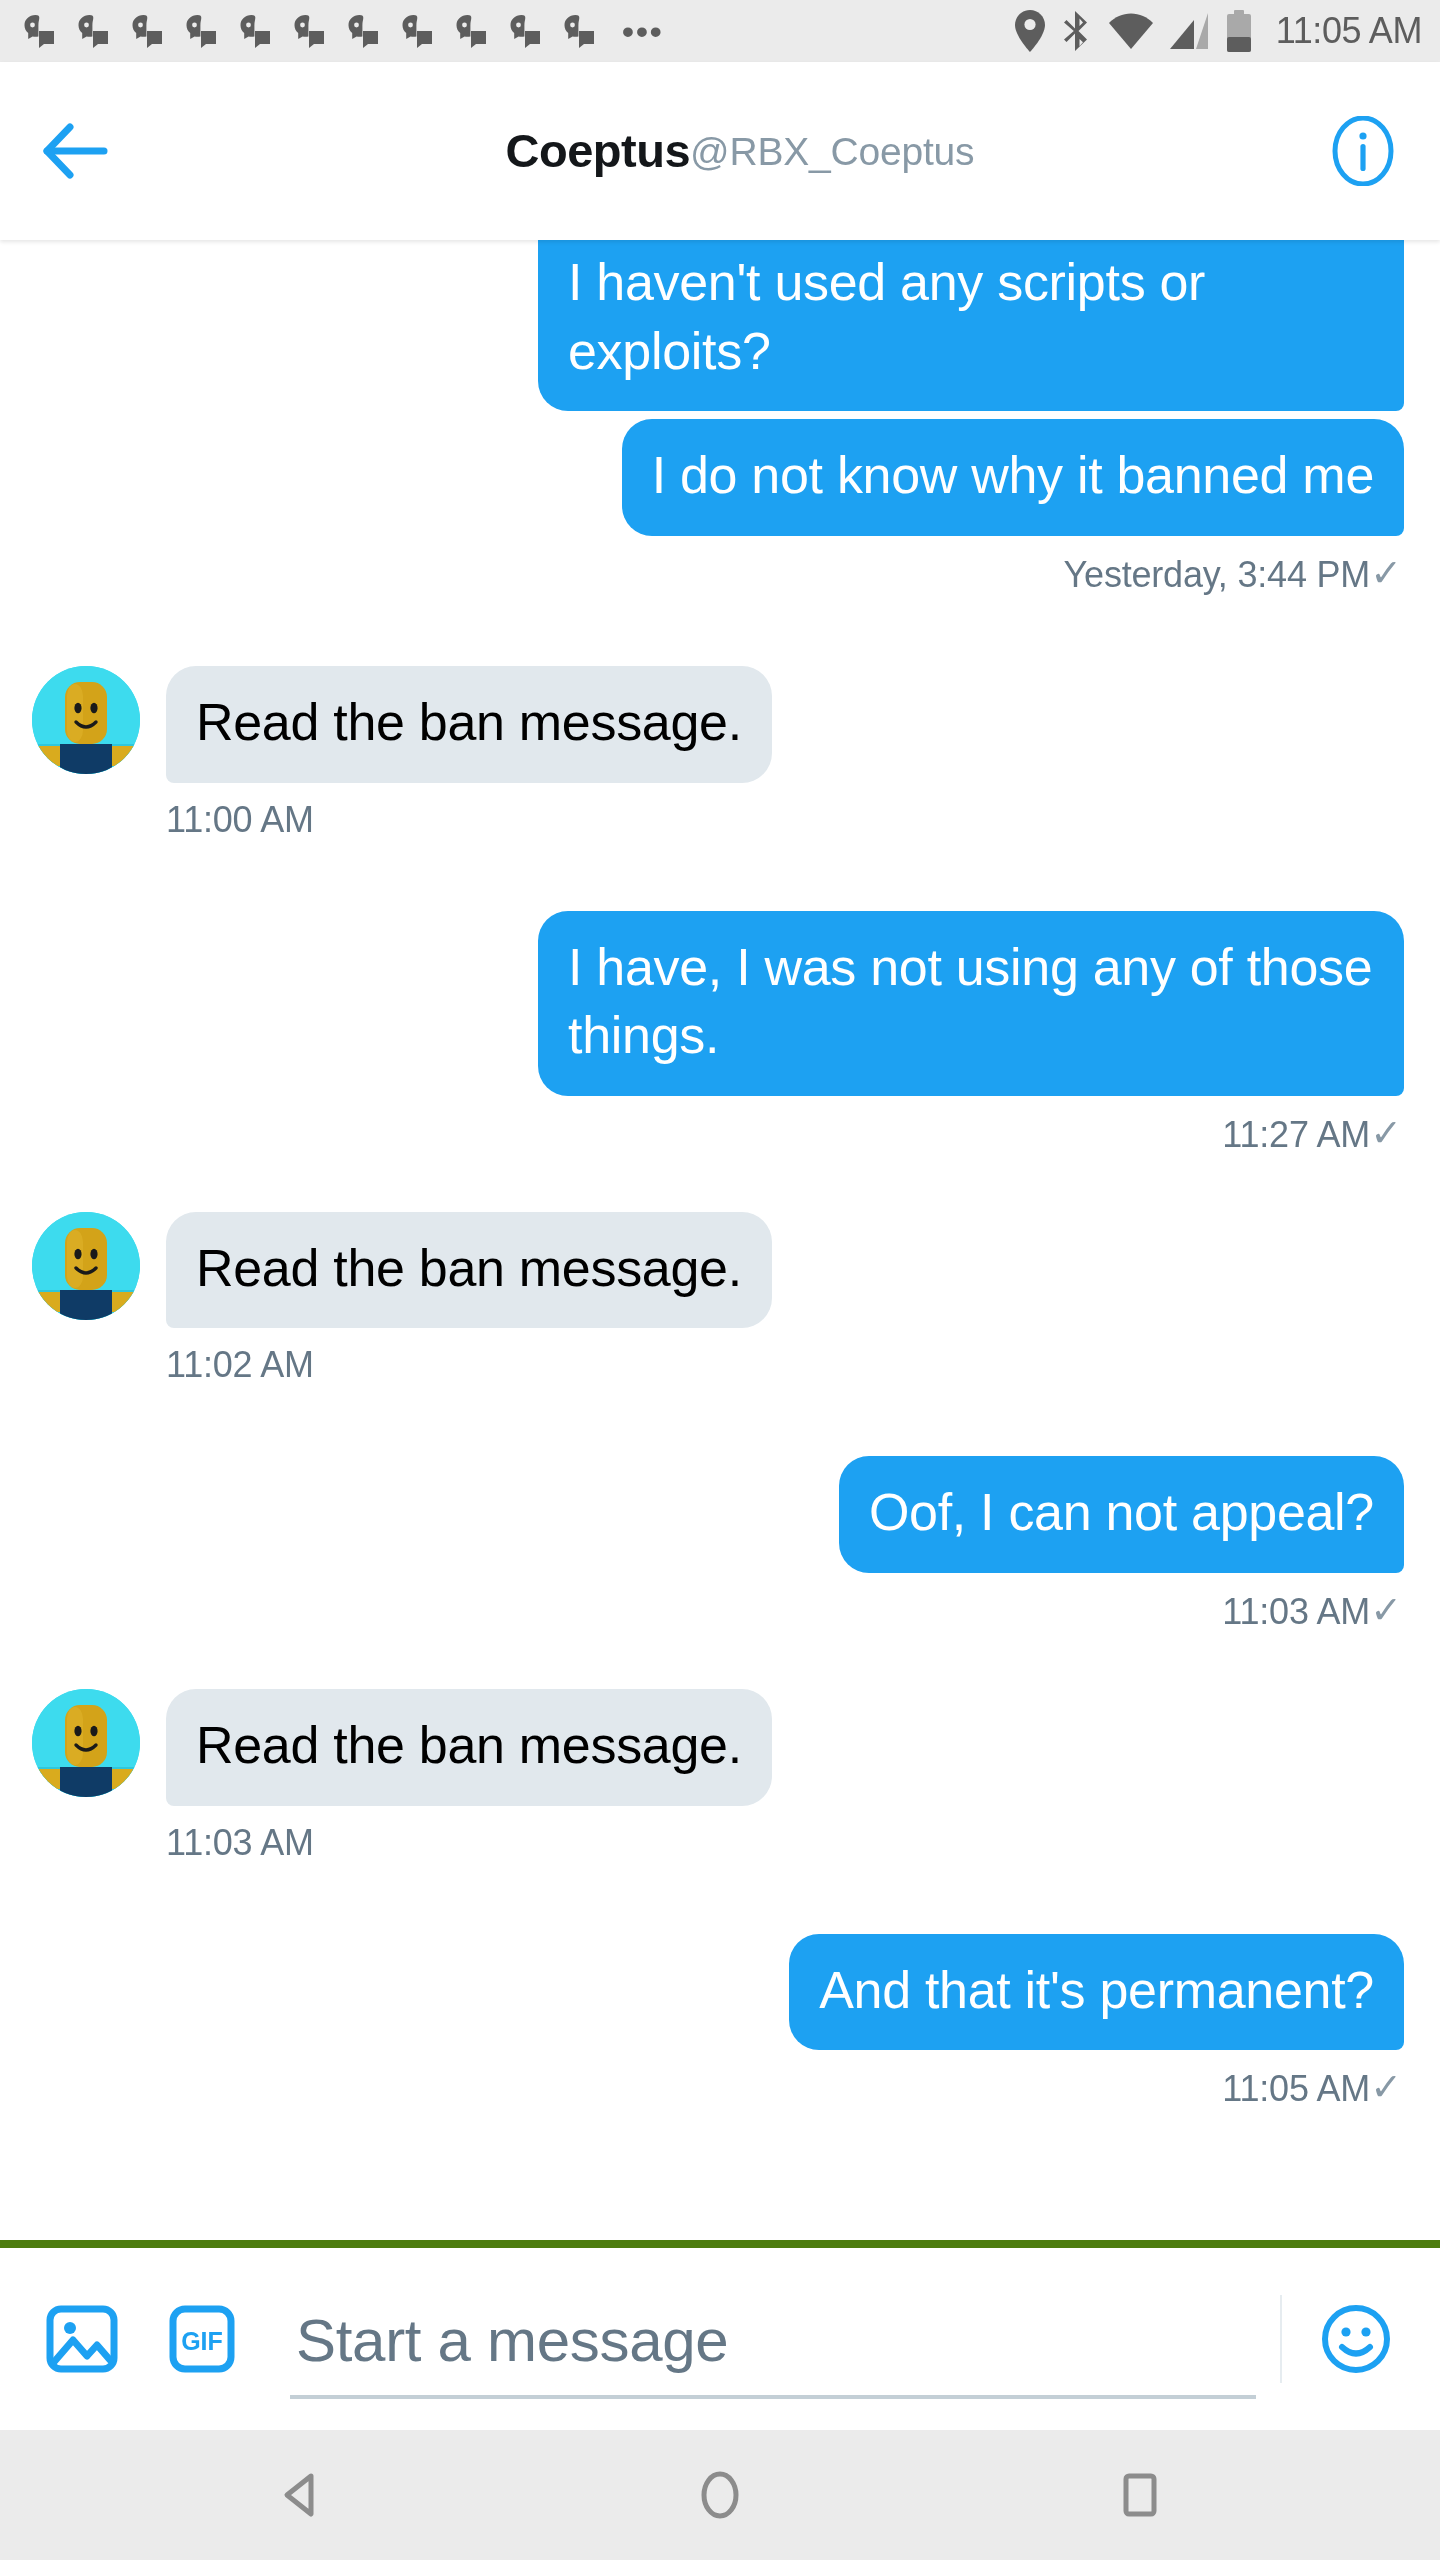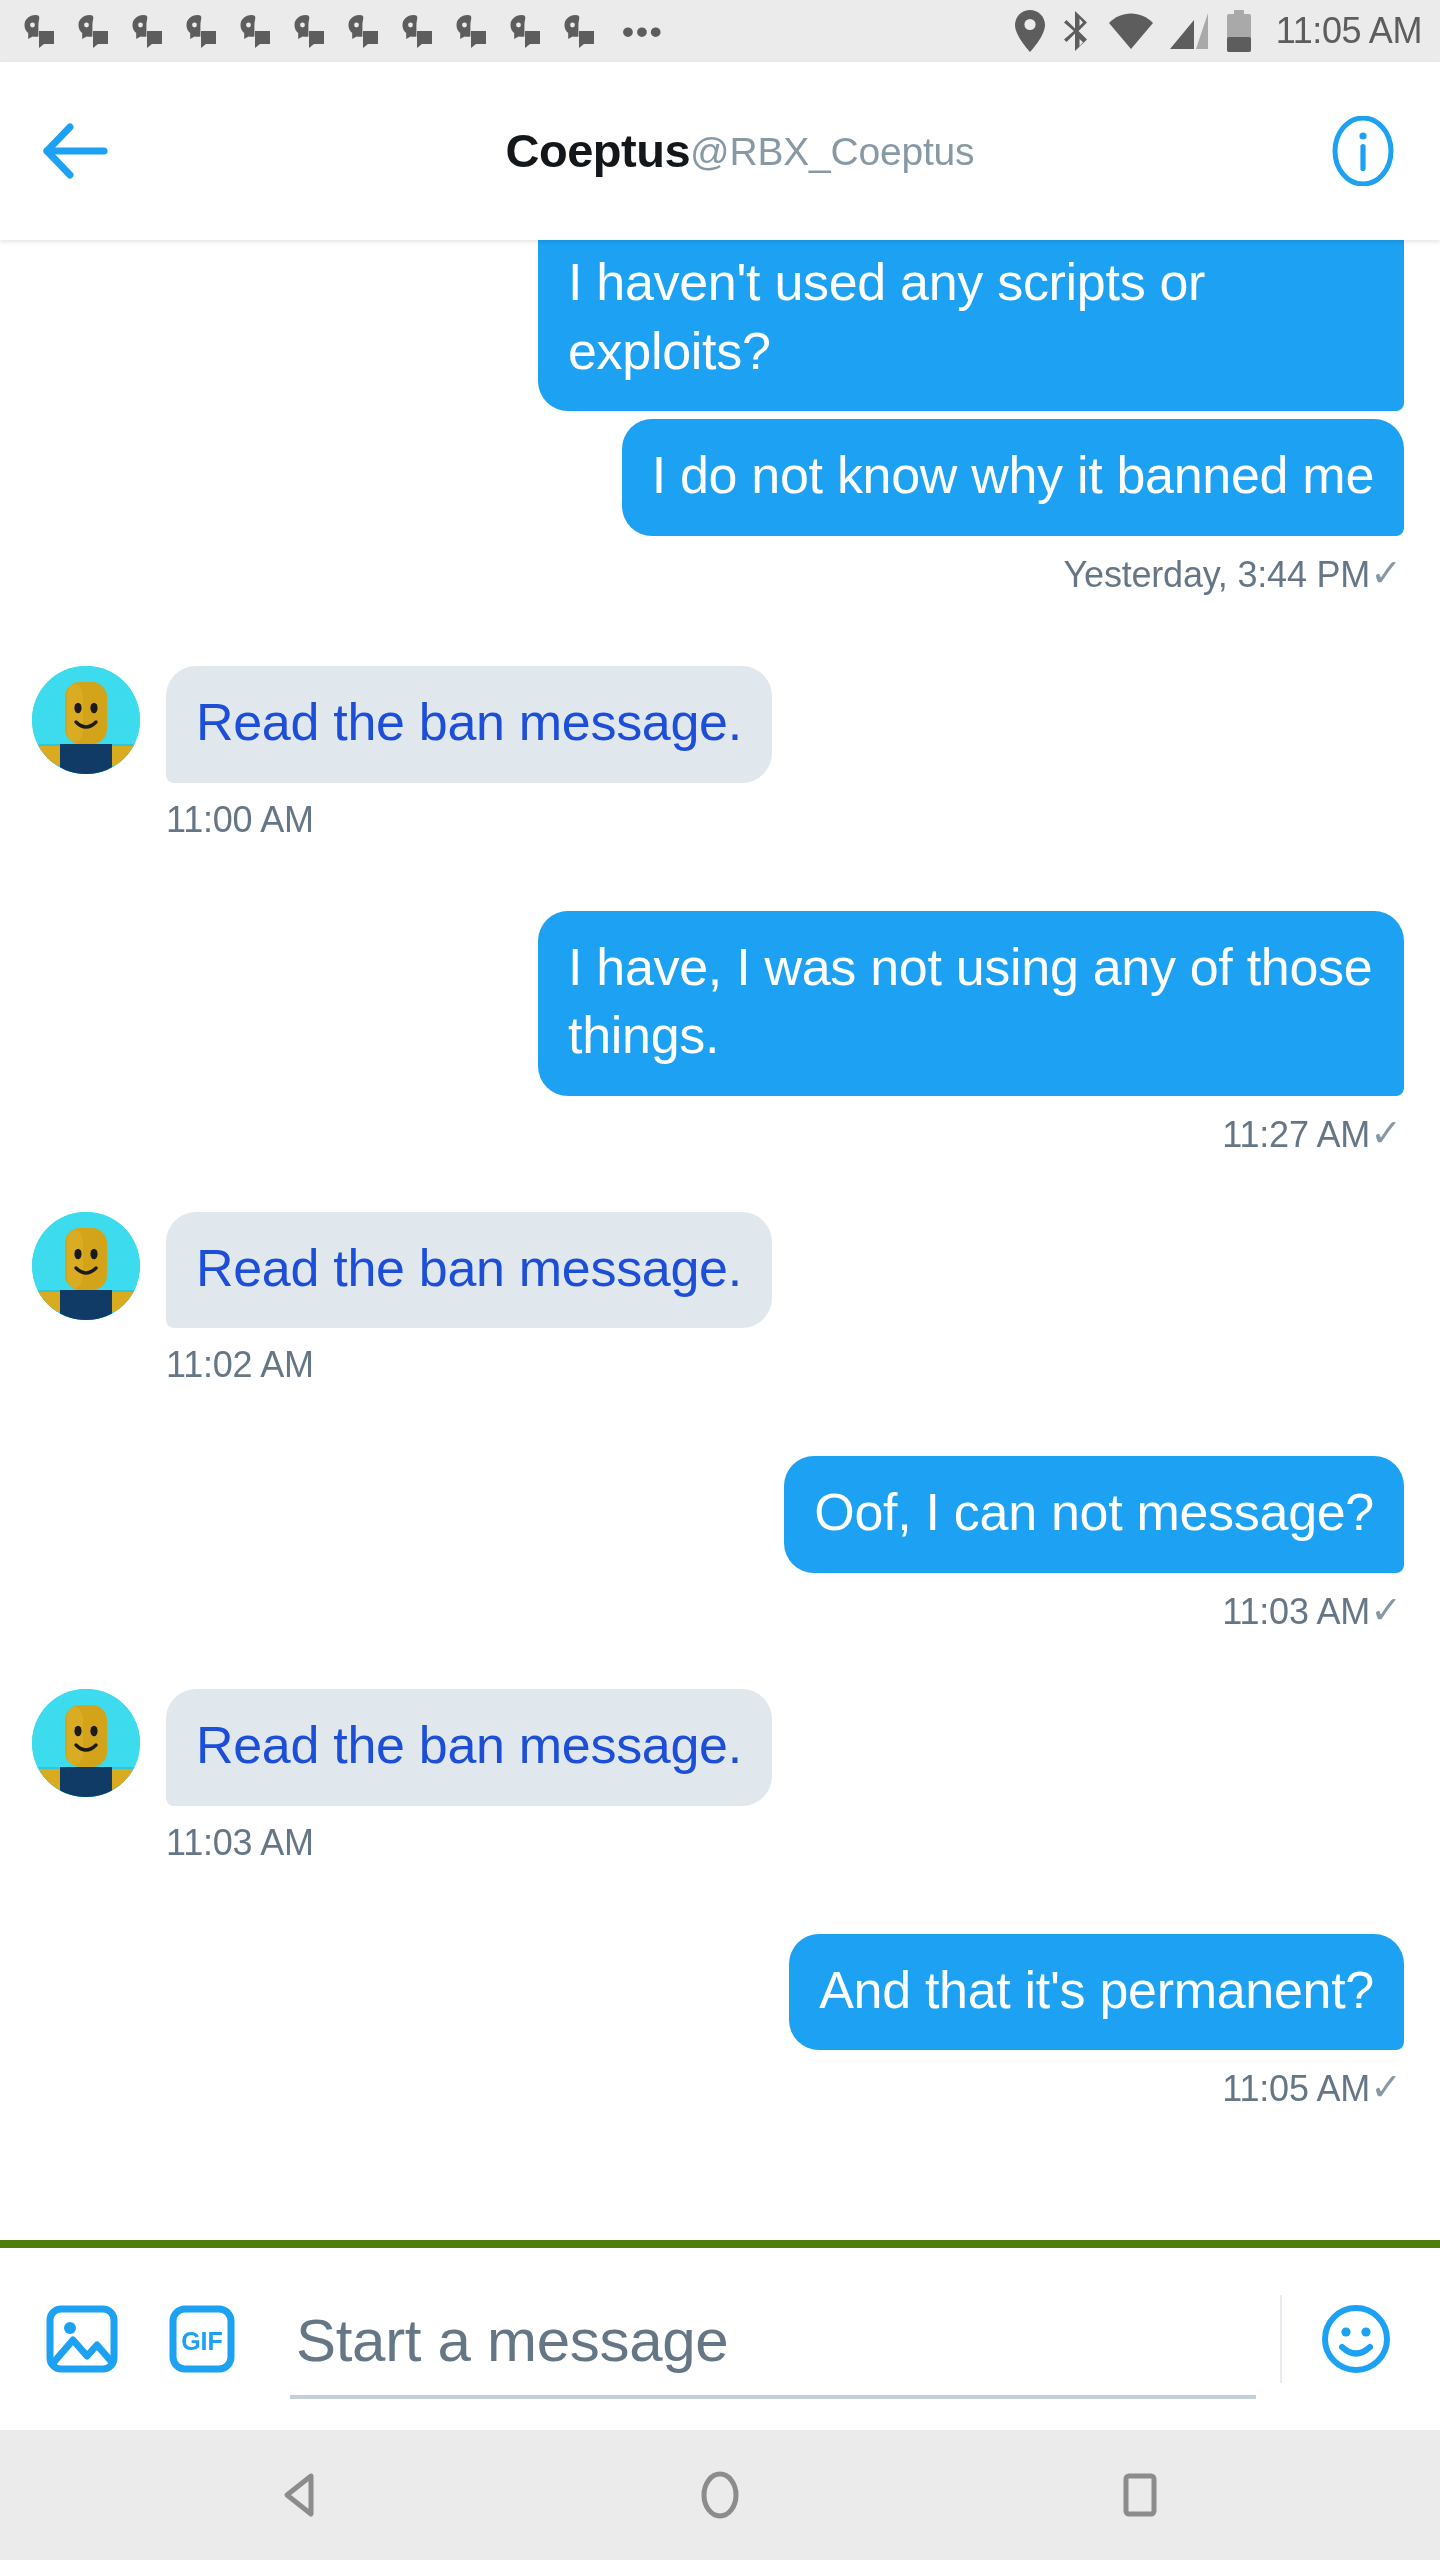--- a/index.html
+++ b/index.html
@@ -140,21 +140,21 @@
     letter-spacing: -0.3px;
   }
   .bubble.out {
     background: #1da1f2;
     color: #ffffff;
     border-radius: 30px 30px 8px 30px;
     margin-right: 36px;
   }
   .bubble.in {
     background: #e1e8ed;
-    color: #1d4ed8;
+    color: #000000;
     border-radius: 30px 30px 30px 8px;
   }
 
   
   .bubble.clipped-top {
     border-top-left-radius: 0;
     border-top-right-radius: 0;
     padding-top: 8px;
     margin-top: 0;
   }
@@ -494,21 +494,21 @@
       </div>
       <div class="bubble in">Read the ban message.</div>
     </div>
     <div class="meta-row in">
       <span class="meta">11:02 AM</span>
     </div>
 
     <div class="spacer-70"></div>
 
     <div class="msg-row out">
-      <div class="bubble out">Oof, I can not message?</div>
+      <div class="bubble out">Oof, I can not appeal?</div>
     </div>
     <div class="meta-row out">
       <span class="meta">11:03 AM</span>
       <span class="check">✓</span>
     </div>
 
     <div class="spacer-56"></div>
 
     <div class="in-group">
       <div class="avatar">

